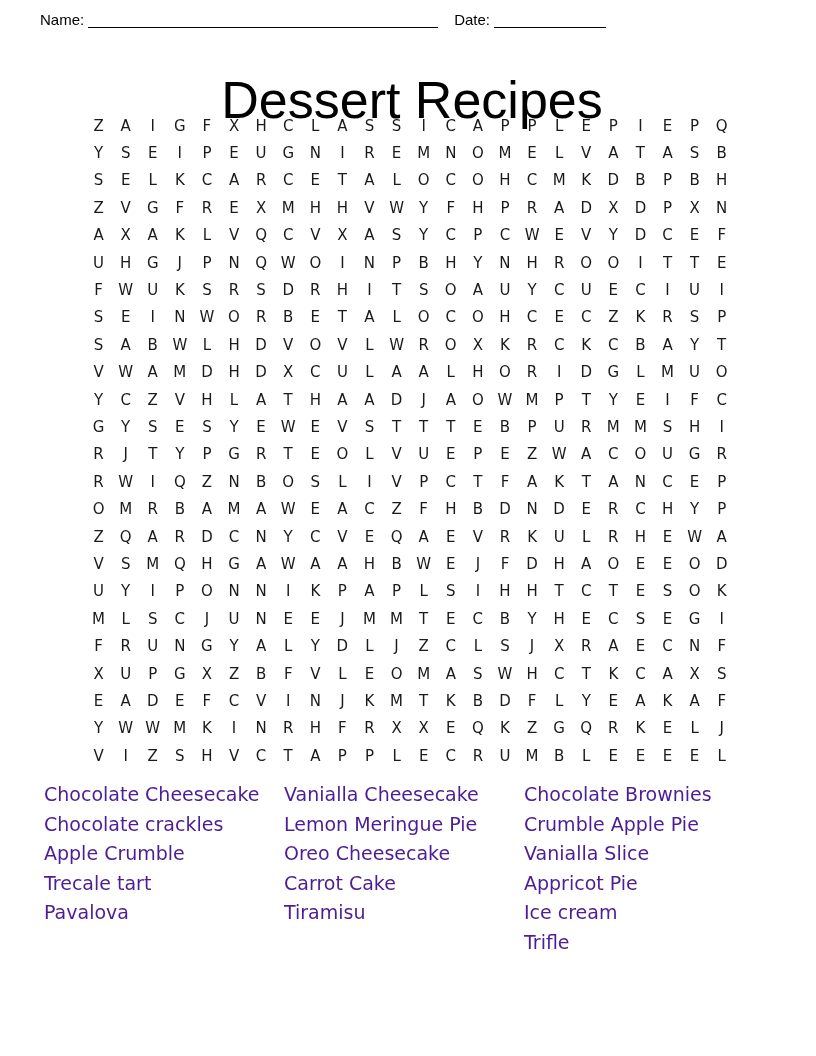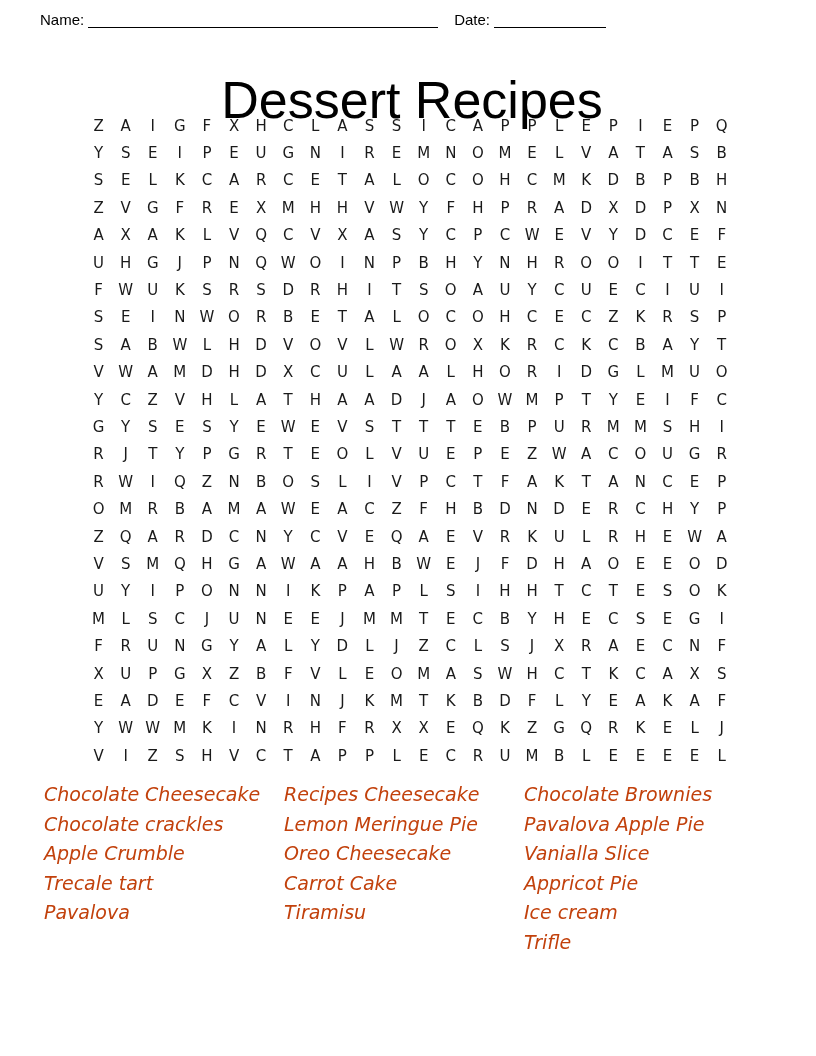--- a/index.html
+++ b/index.html
@@ -94,22 +94,21 @@
     flex-direction: column;
   }
   .word-col-1 { width: 240px; flex: 0 0 240px; }
   .word-col-2 { width: 240px; flex: 0 0 240px; }
   .word-col-3 { width: 240px; flex: 0 0 240px; justify-content: flex-end; }
   .word {
     font-family: "DejaVu Sans", sans-serif;
     font-size: 19px;
     line-height: 29.5px;
     white-space: pre;
-    color: #c2410c;
-    font-style: italic;
+    color: #4c1d95;
   }
 </style>
 </head>
 <body>
 
 <div class="header">
   <span class="hdr-label">Name:</span>
   <span class="rule rule-name"></span>
   <span class="hdr-label hdr-date-label">Date:</span>
   <span class="rule rule-date"></span>
@@ -746,27 +745,27 @@
 
 <div class="wordlist">
     <div class="word-col word-col-1">
       <div class="word">Chocolate Cheesecake</div>
       <div class="word">Chocolate crackles</div>
       <div class="word">Apple Crumble</div>
       <div class="word">Trecale tart</div>
       <div class="word">Pavalova</div>
     </div>
     <div class="word-col word-col-2">
-      <div class="word">Recipes Cheesecake</div>
+      <div class="word">Vanialla Cheesecake</div>
       <div class="word">Lemon Meringue Pie</div>
       <div class="word">Oreo Cheesecake</div>
       <div class="word">Carrot Cake</div>
       <div class="word">Tiramisu</div>
     </div>
     <div class="word-col word-col-3">
       <div class="word">Chocolate Brownies</div>
-      <div class="word">Pavalova Apple Pie</div>
+      <div class="word">Crumble Apple Pie</div>
       <div class="word">Vanialla Slice</div>
       <div class="word">Appricot Pie</div>
       <div class="word">Ice cream</div>
       <div class="word">Trifle</div>
     </div>
   </div>
 
 </body></html>

